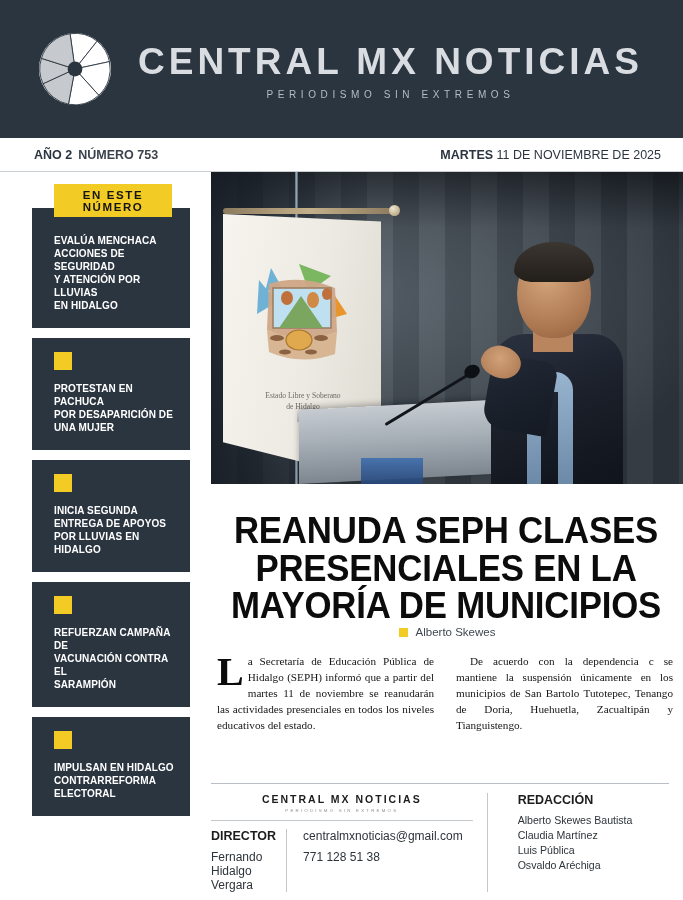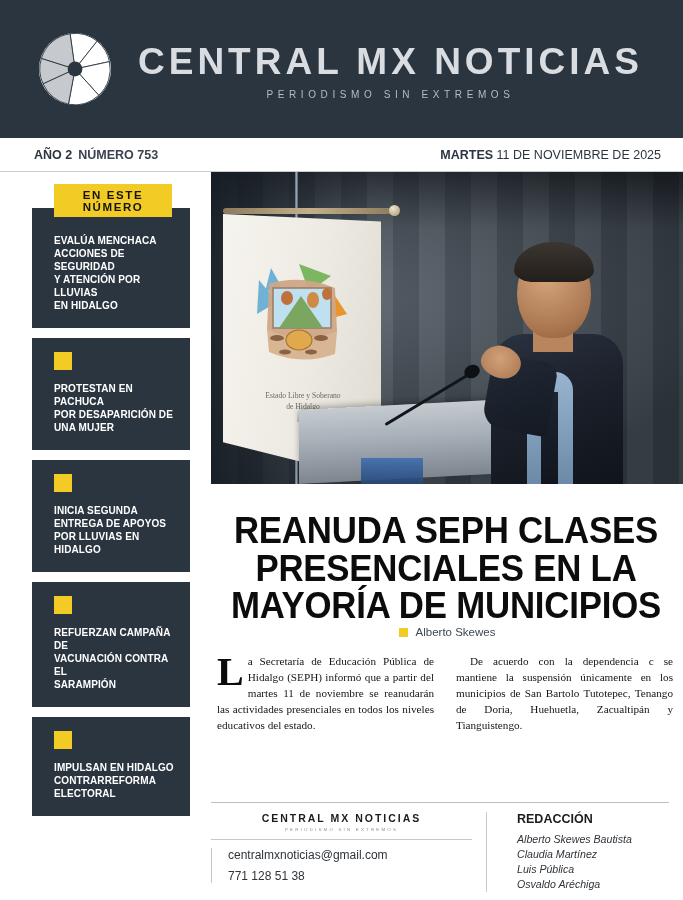--- a/index.html
+++ b/index.html
@@ -398,21 +398,20 @@
   .fr-title {
     font-weight: bold;
     font-size: 12.5px;
     color: #1c1c1c;
     margin-bottom: 6px;
   }
   .fr-item {
     font-size: 10.6px;
     color: #2e343a;
     line-height: 1.42;
-    font-style: italic;
   }
 </style>
 </head>
 <body>
 
 <header class="masthead">
   <div class="logo-mark">
     <svg viewBox="0 0 100 100" width="82" height="82" aria-hidden="true">
       <g>
         <circle cx="50" cy="50" r="44" fill="#ffffff"></circle>
@@ -560,20 +559,24 @@
 
   </main>
 </div>
 
 <footer class="footer">
   <div class="footer-left">
     <div class="footer-brand">CENTRAL MX NOTICIAS</div>
     <div class="footer-brand-sub">PERIODISMO SIN EXTREMOS</div>
     <div class="footer-rule"></div>
     <div class="footer-cols">
+      <div class="fc">
+        <div class="fc-label">DIRECTOR</div>
+        <div class="fc-value">Fernando Hidalgo Vergara</div>
+      </div>
       <div class="fc second">
         <div class="fc-value" style="margin-bottom:7px;">centralmxnoticias@gmail.com</div>
         <div class="fc-value">771 128 51 38</div>
       </div>
     </div>
   </div>
   <div class="footer-right">
     <div class="fr-title">REDACCIÓN</div>
     <div class="fr-item">Alberto Skewes Bautista</div>
     <div class="fr-item">Claudia Martínez</div>

